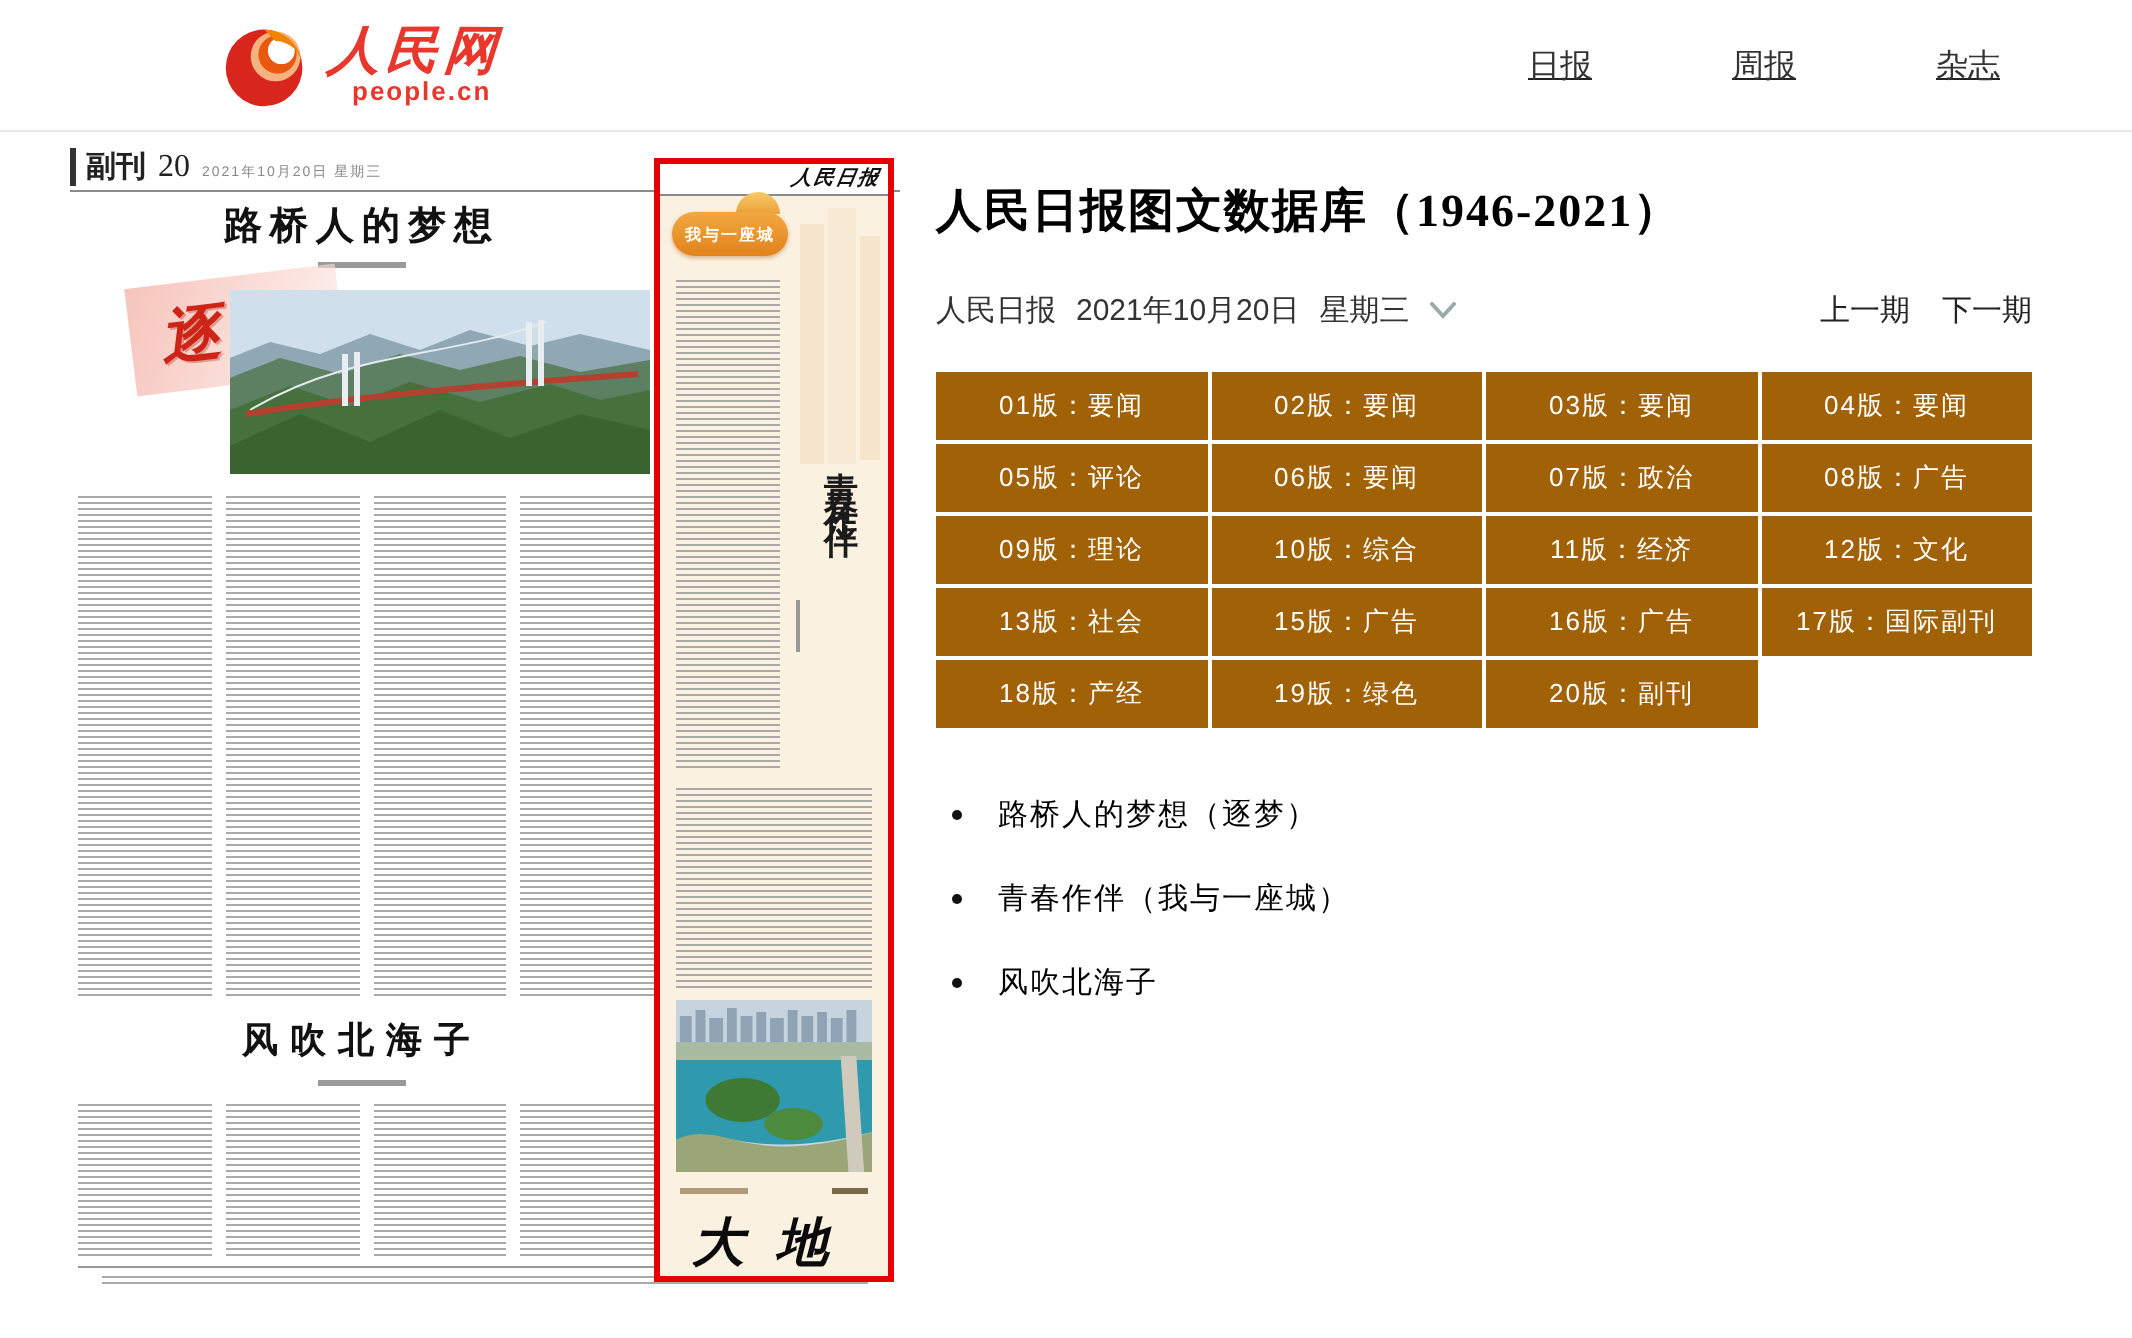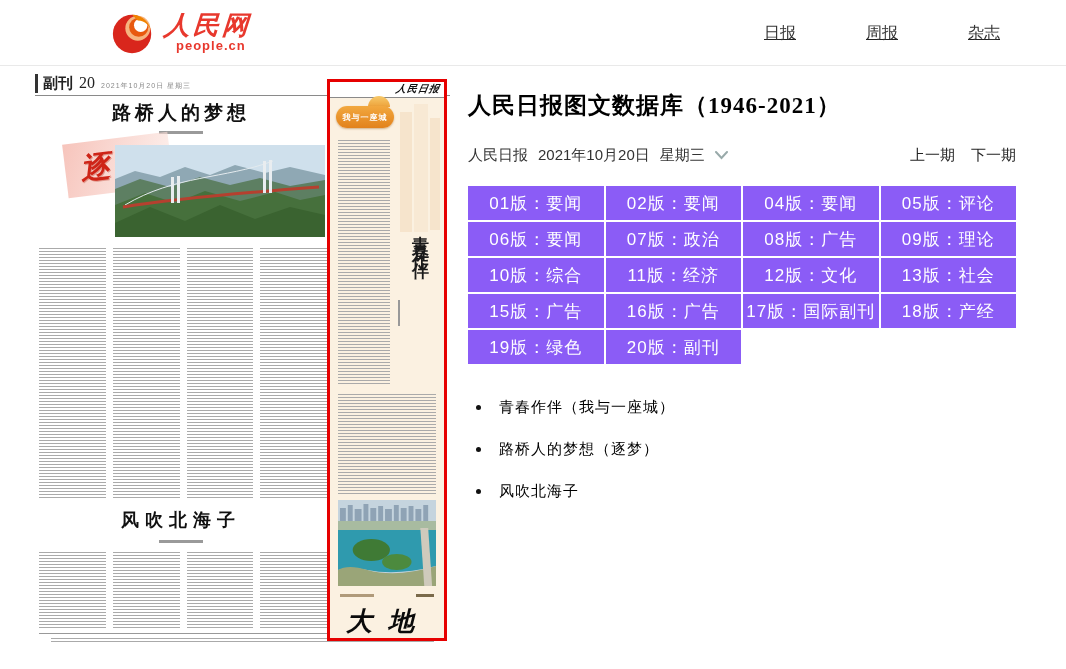--- a/index.html
+++ b/index.html
@@ -76,21 +76,21 @@
   
   .db-title { left:468px; top:90px; width:560px; font-size:23px; font-weight:bold;
     font-family:"Liberation Serif", serif; color:#000; letter-spacing:1px; }
   .daterow { left:468px; top:146px; width:548px; display:flex; justify-content:space-between; align-items:center; }
   .daterow .lft { display:flex; align-items:center; gap:10px; font-size:15px; color:#333; }
   .daterow .rgt { display:flex; gap:16px; font-size:15px; color:#222; }
   .daterow .rgt span { cursor:pointer; }
   .chev { width:13px; height:9px; cursor:pointer; }
   .pgrid { left:468px; top:186px; width:548px; display:grid;
     grid-template-columns:repeat(4,1fr); gap:2px; background:#fff; }
-  .pgrid .cell { height:34px; background:#8b5cf6; color:#fff; font-size:17px;
+  .pgrid .cell { height:34px; background:#a16207; color:#fff; font-size:13px;
     display:flex; align-items:center; justify-content:center; cursor:pointer; letter-spacing:1px; }
   .arts { left:468px; top:398px; width:548px; list-style:none; }
   .arts li { display:flex; align-items:center; gap:18px; margin-bottom:23px; cursor:pointer; }
   .dot { width:5px; height:5px; border-radius:50%; background:#111; flex:0 0 auto; margin-left:8px; }
   .arts li span.t { font-size:15px; color:#000; letter-spacing:1px; }
 </style>
 </head>
 <body>
 
 <div id="canvas">
@@ -224,20 +224,21 @@
     </div>
     <div class="rgt">
       <span>上一期</span>
       <span>下一期</span>
     </div>
   </div>
 
   <div class="pgrid abs">
     <div class="cell">01版：要闻</div>
     <div class="cell">02版：要闻</div>
+    <div class="cell">03版：要闻</div>
     <div class="cell">04版：要闻</div>
     <div class="cell">05版：评论</div>
     <div class="cell">06版：要闻</div>
     <div class="cell">07版：政治</div>
     <div class="cell">08版：广告</div>
     <div class="cell">09版：理论</div>
     <div class="cell">10版：综合</div>
     <div class="cell">11版：经济</div>
     <div class="cell">12版：文化</div>
     <div class="cell">13版：社会</div>
@@ -245,25 +246,25 @@
     <div class="cell">16版：广告</div>
     <div class="cell">17版：国际副刊</div>
     <div class="cell">18版：产经</div>
     <div class="cell">19版：绿色</div>
     <div class="cell">20版：副刊</div>
   </div>
 
   <ul class="arts abs">
     <li>
       <span class="dot"></span>
-      <span class="t">青春作伴（我与一座城）</span>
+      <span class="t">路桥人的梦想（逐梦）</span>
     </li>
     <li>
       <span class="dot"></span>
-      <span class="t">路桥人的梦想（逐梦）</span>
+      <span class="t">青春作伴（我与一座城）</span>
     </li>
     <li>
       <span class="dot"></span>
       <span class="t">风吹北海子</span>
     </li>
   </ul>
 
 </div>
 
 </body></html>

